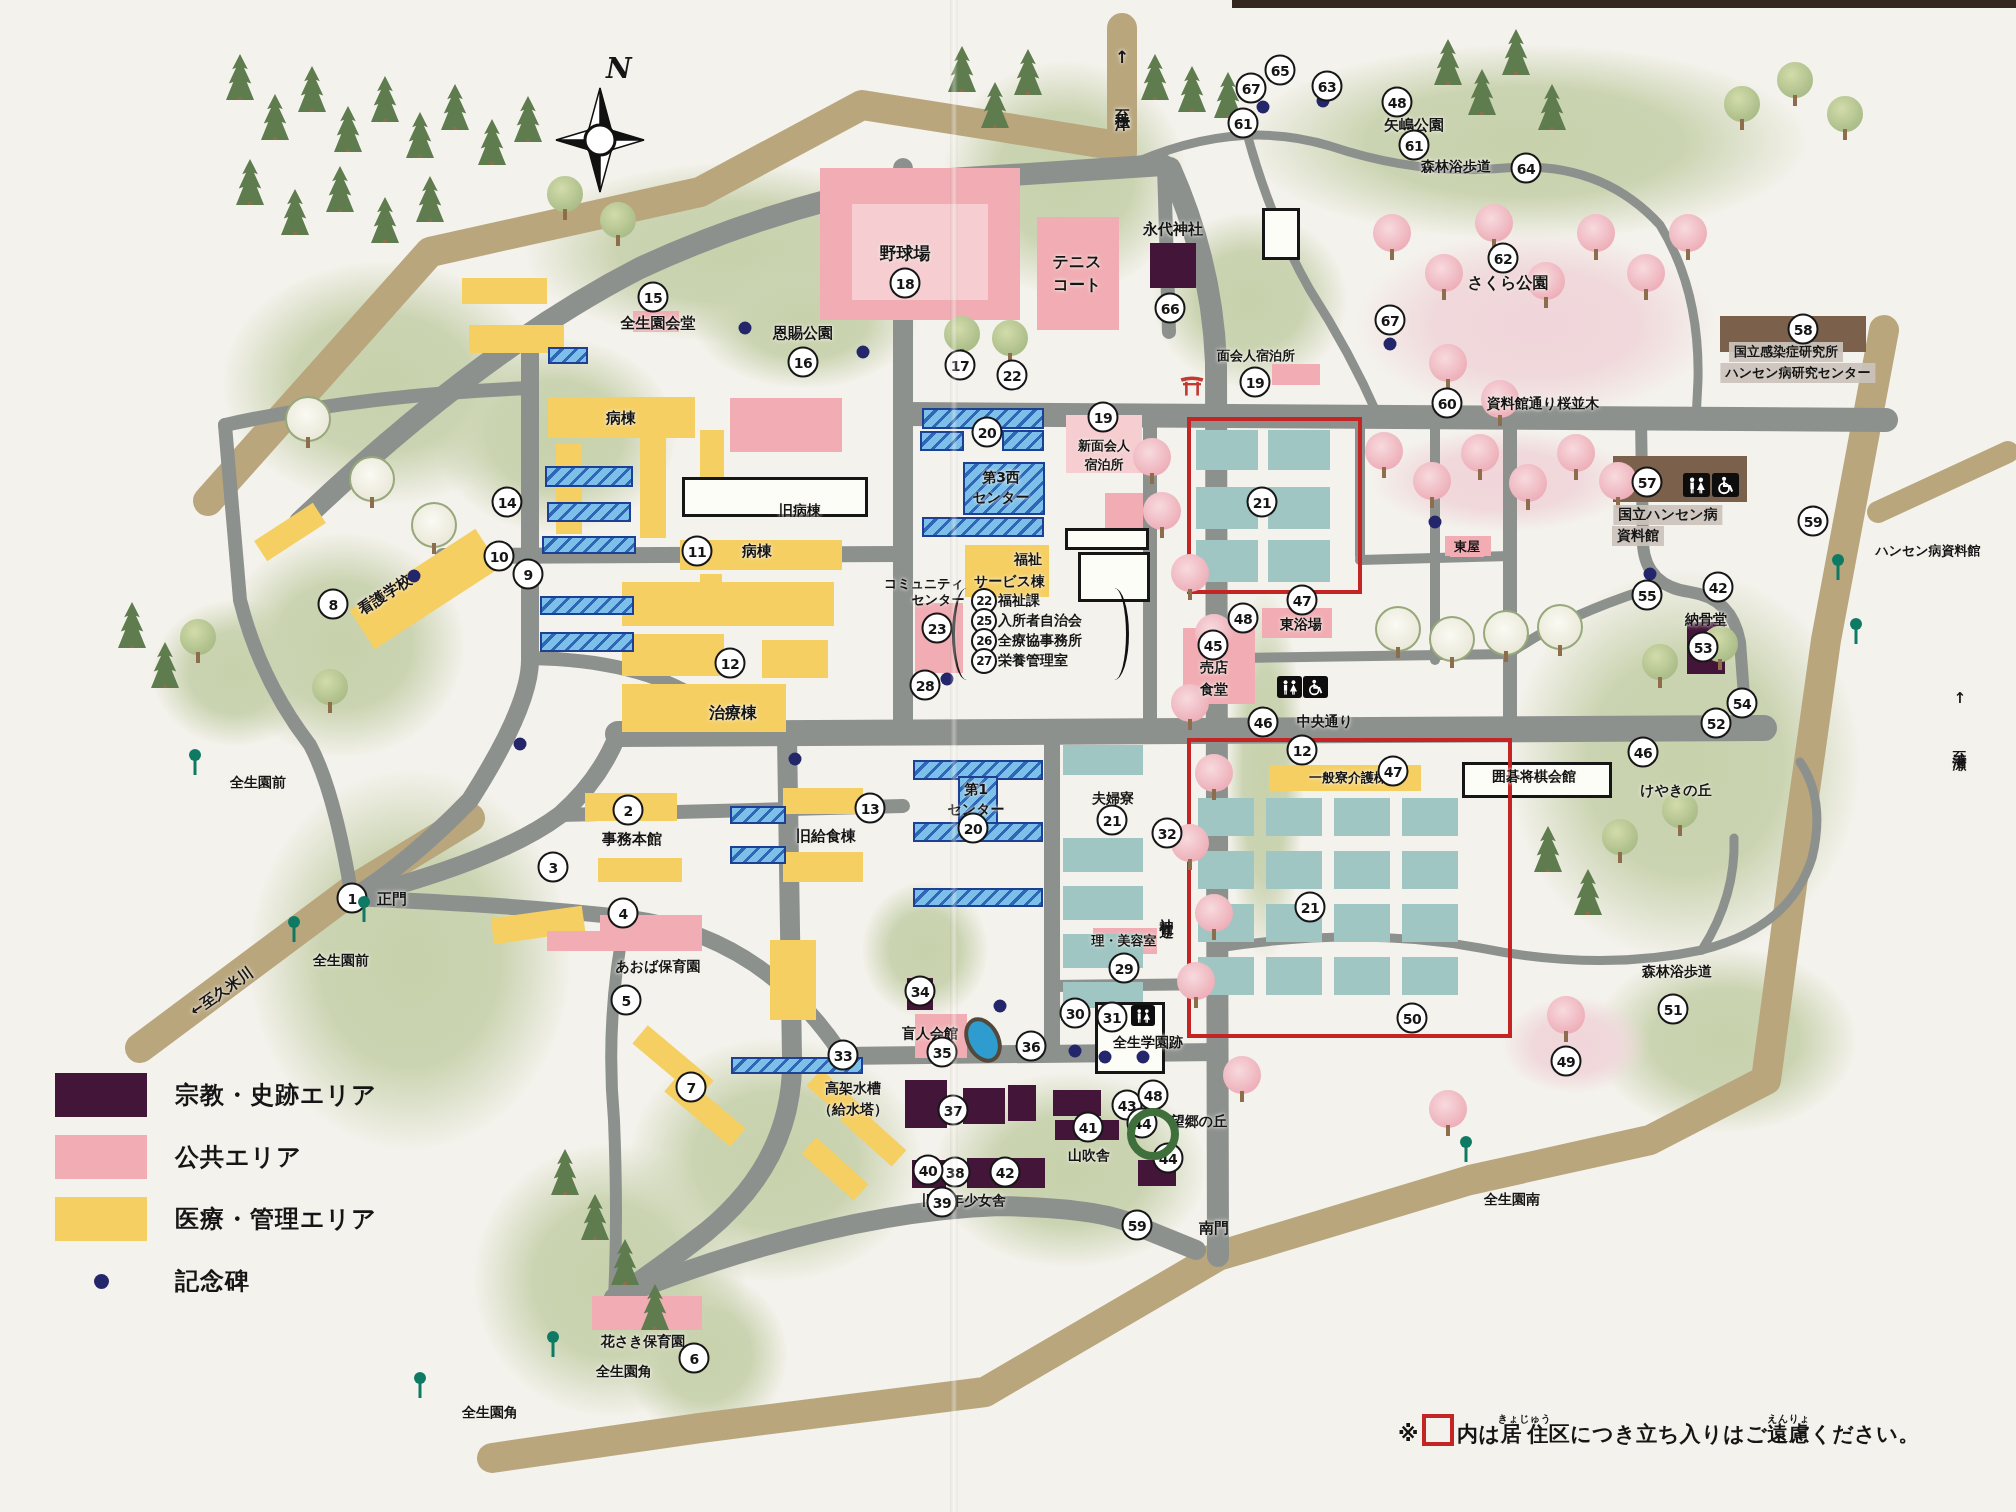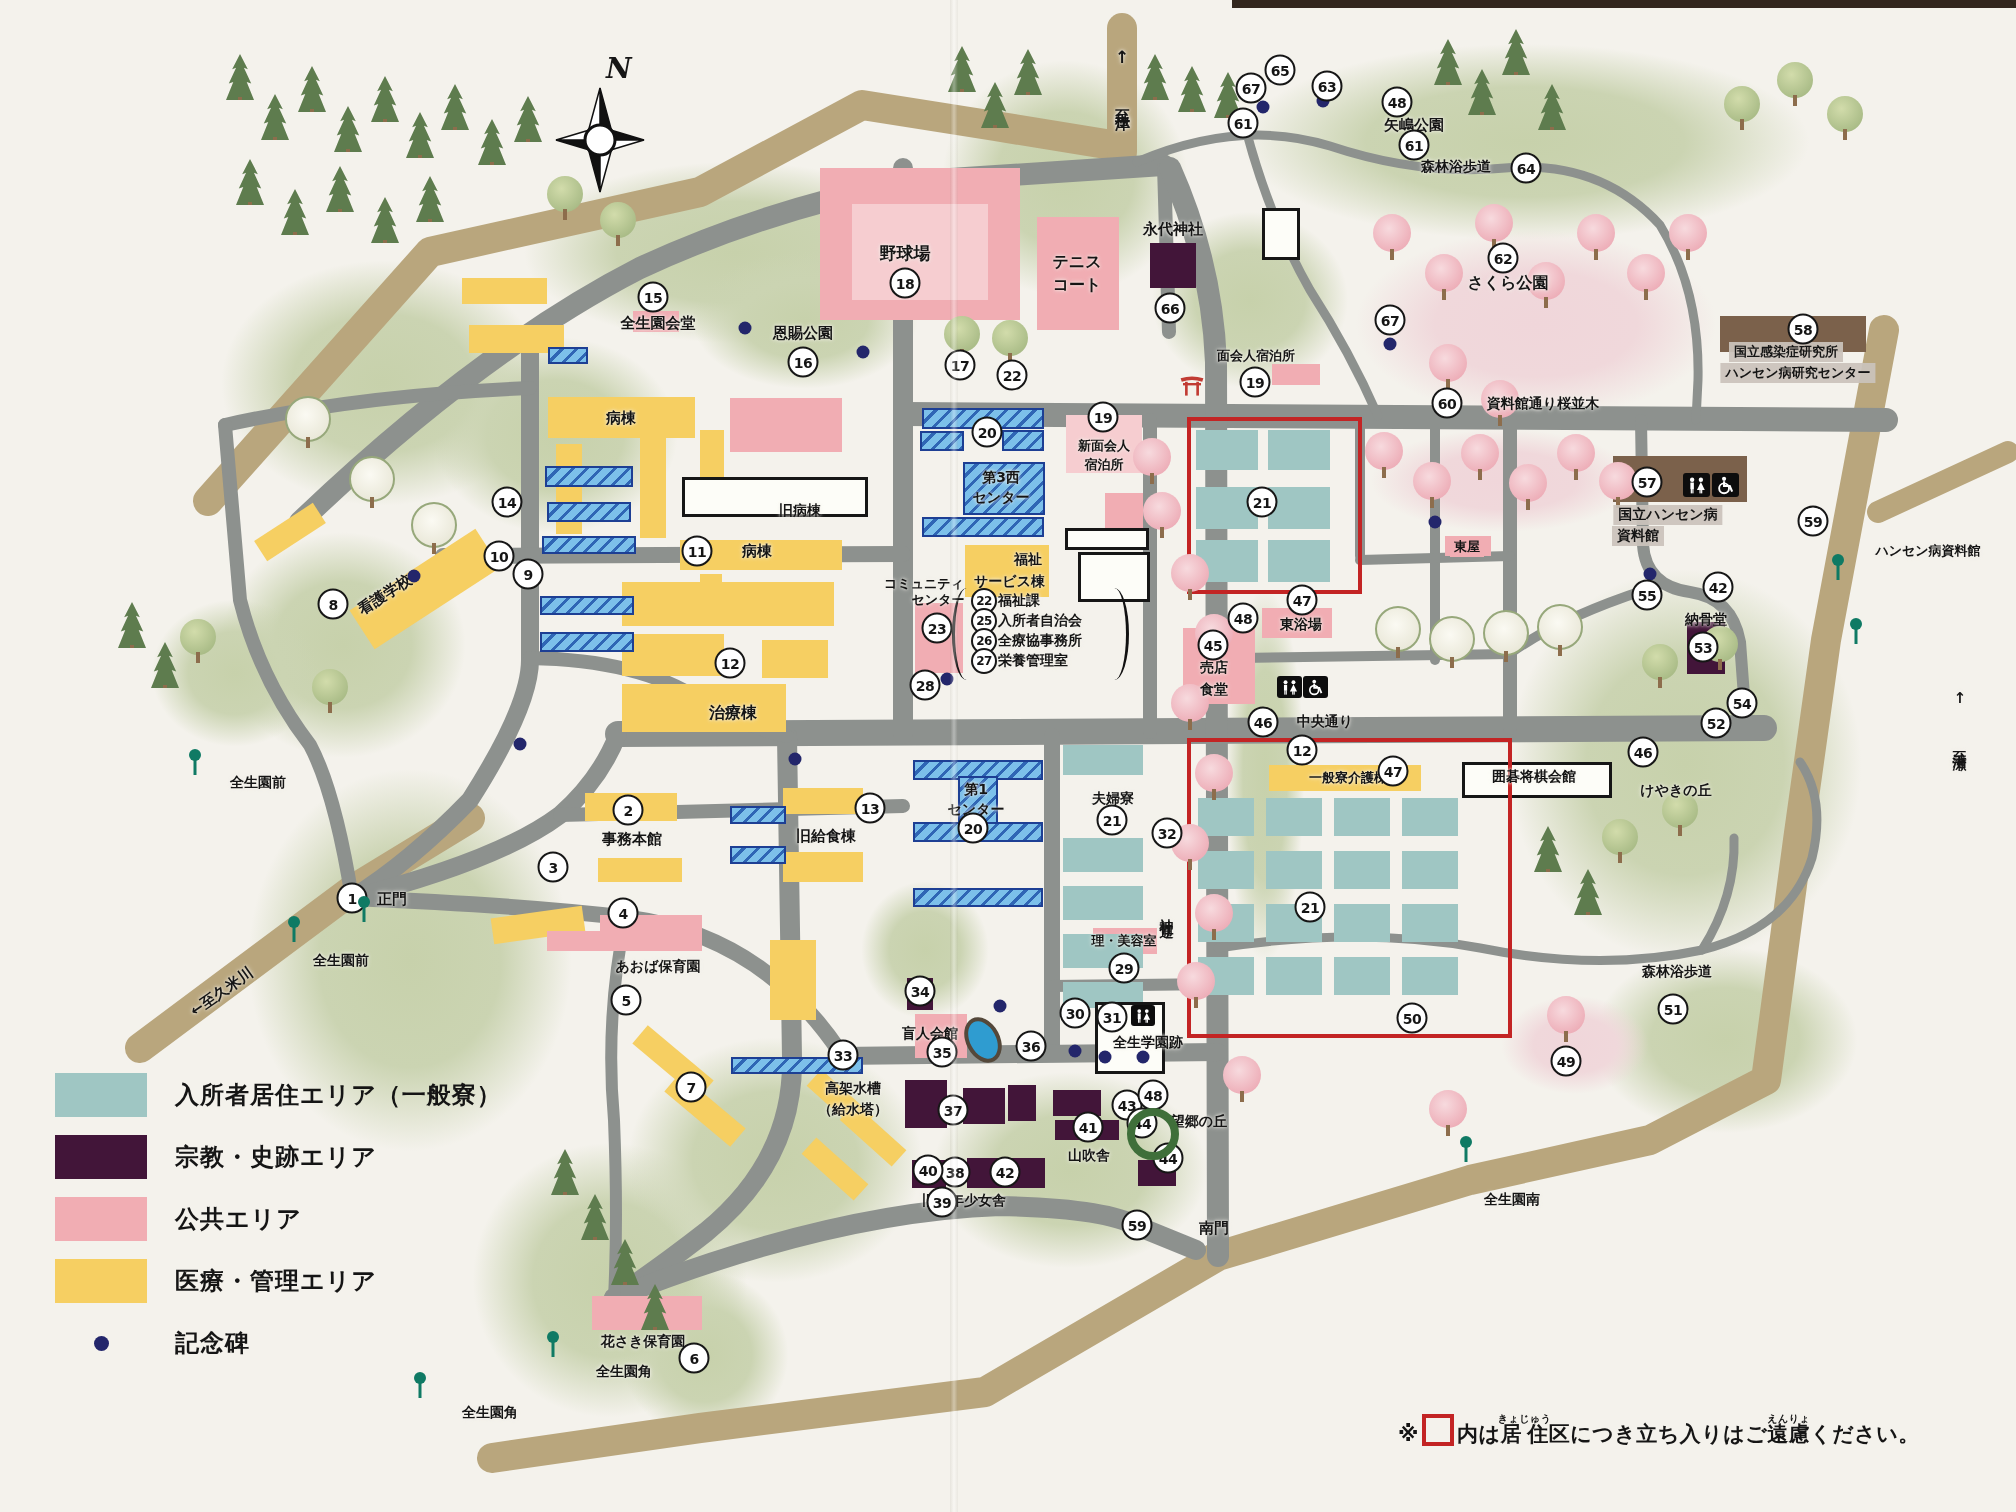--- a/index.html
+++ b/index.html
@@ -590,24 +590,20 @@
       </div>
       <div class="micon icon-pond" style="left: 966px; top: 1016px; width: 26px; height: 40px;"></div>
       <div class="micon icon-wreath" style="left: 1127px; top: 1108px; width: 36px; height: 36px;"></div>
     </div>
 
   <div class="arc arcL" style="left:952px;top:588px"></div>
   <div class="arc arcR" style="left:1100px;top:588px"></div>
 
   <div id="legend">
       <div class="lg-row">
-        <div class="lg-sw lg-teal"></div>
-        <span class="lg-label">入所者居住エリア（一般寮）</span>
-      </div>
-      <div class="lg-row">
         <div class="lg-sw lg-purple"></div>
         <span class="lg-label">宗教・史跡エリア</span>
       </div>
       <div class="lg-row">
         <div class="lg-sw lg-pink"></div>
         <span class="lg-label">公共エリア</span>
       </div>
       <div class="lg-row">
         <div class="lg-sw lg-yellow"></div>
         <span class="lg-label">医療・管理エリア</span>

